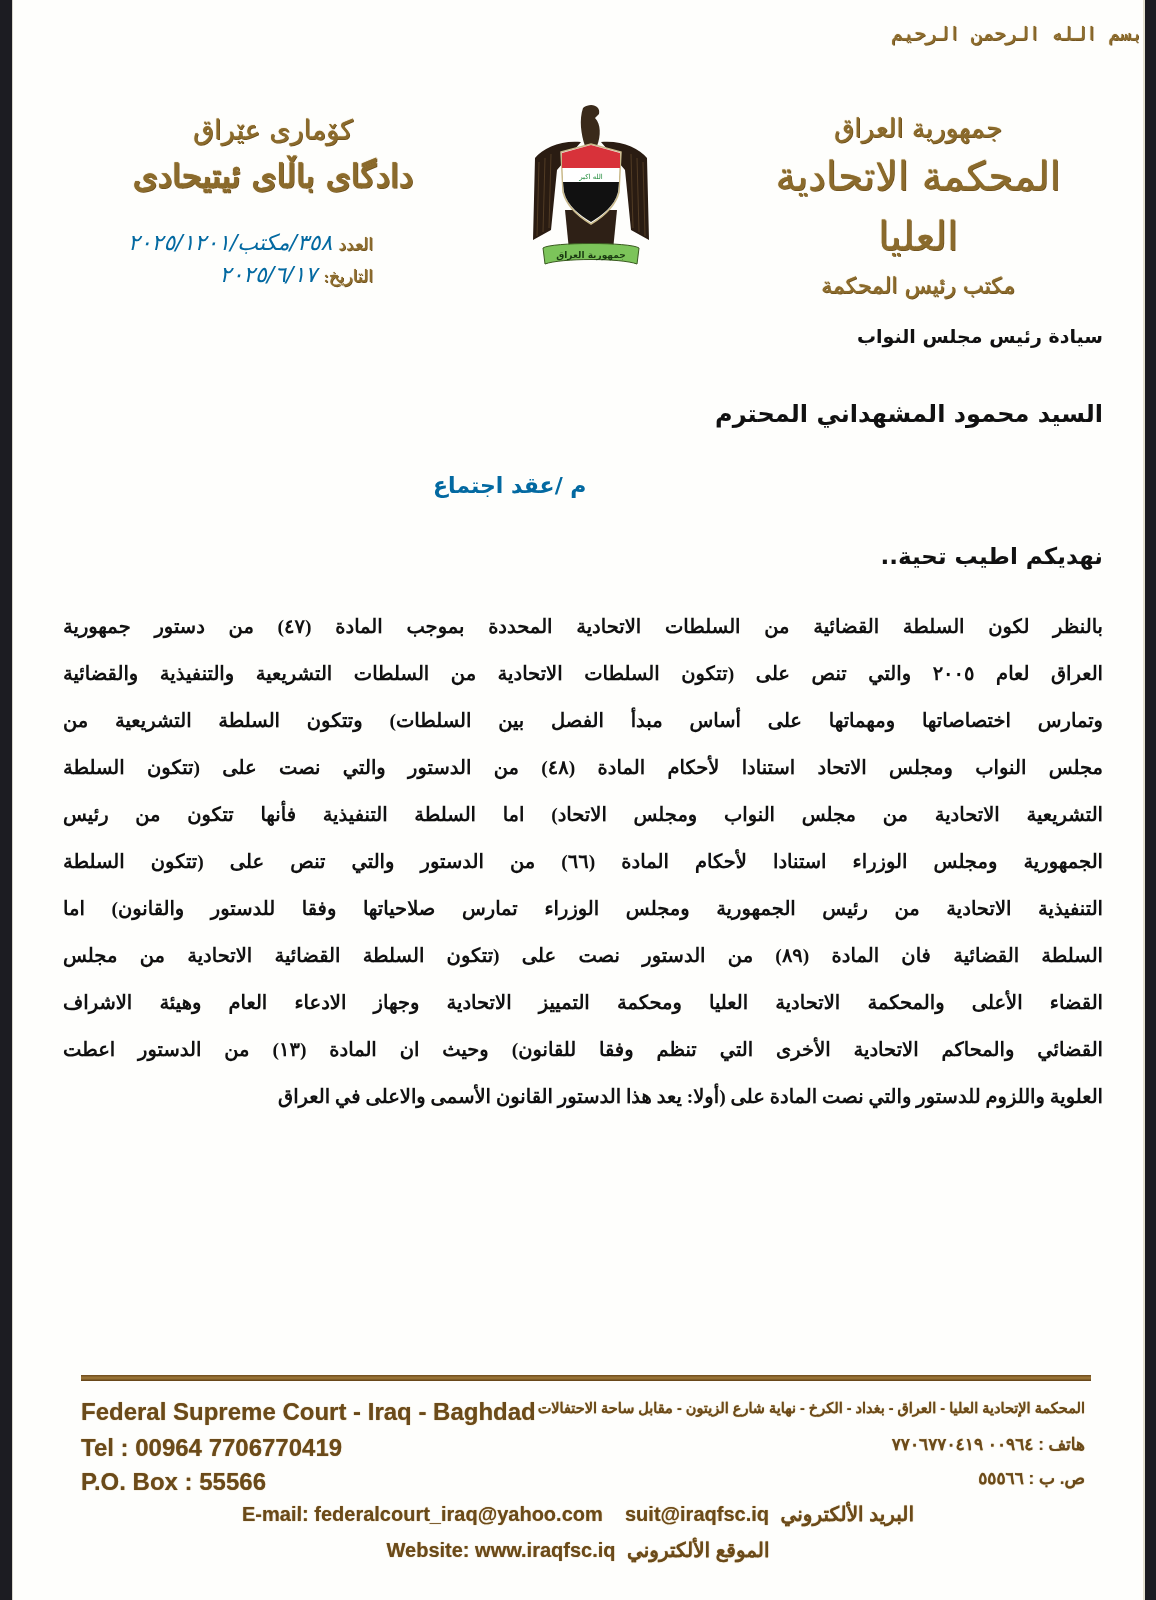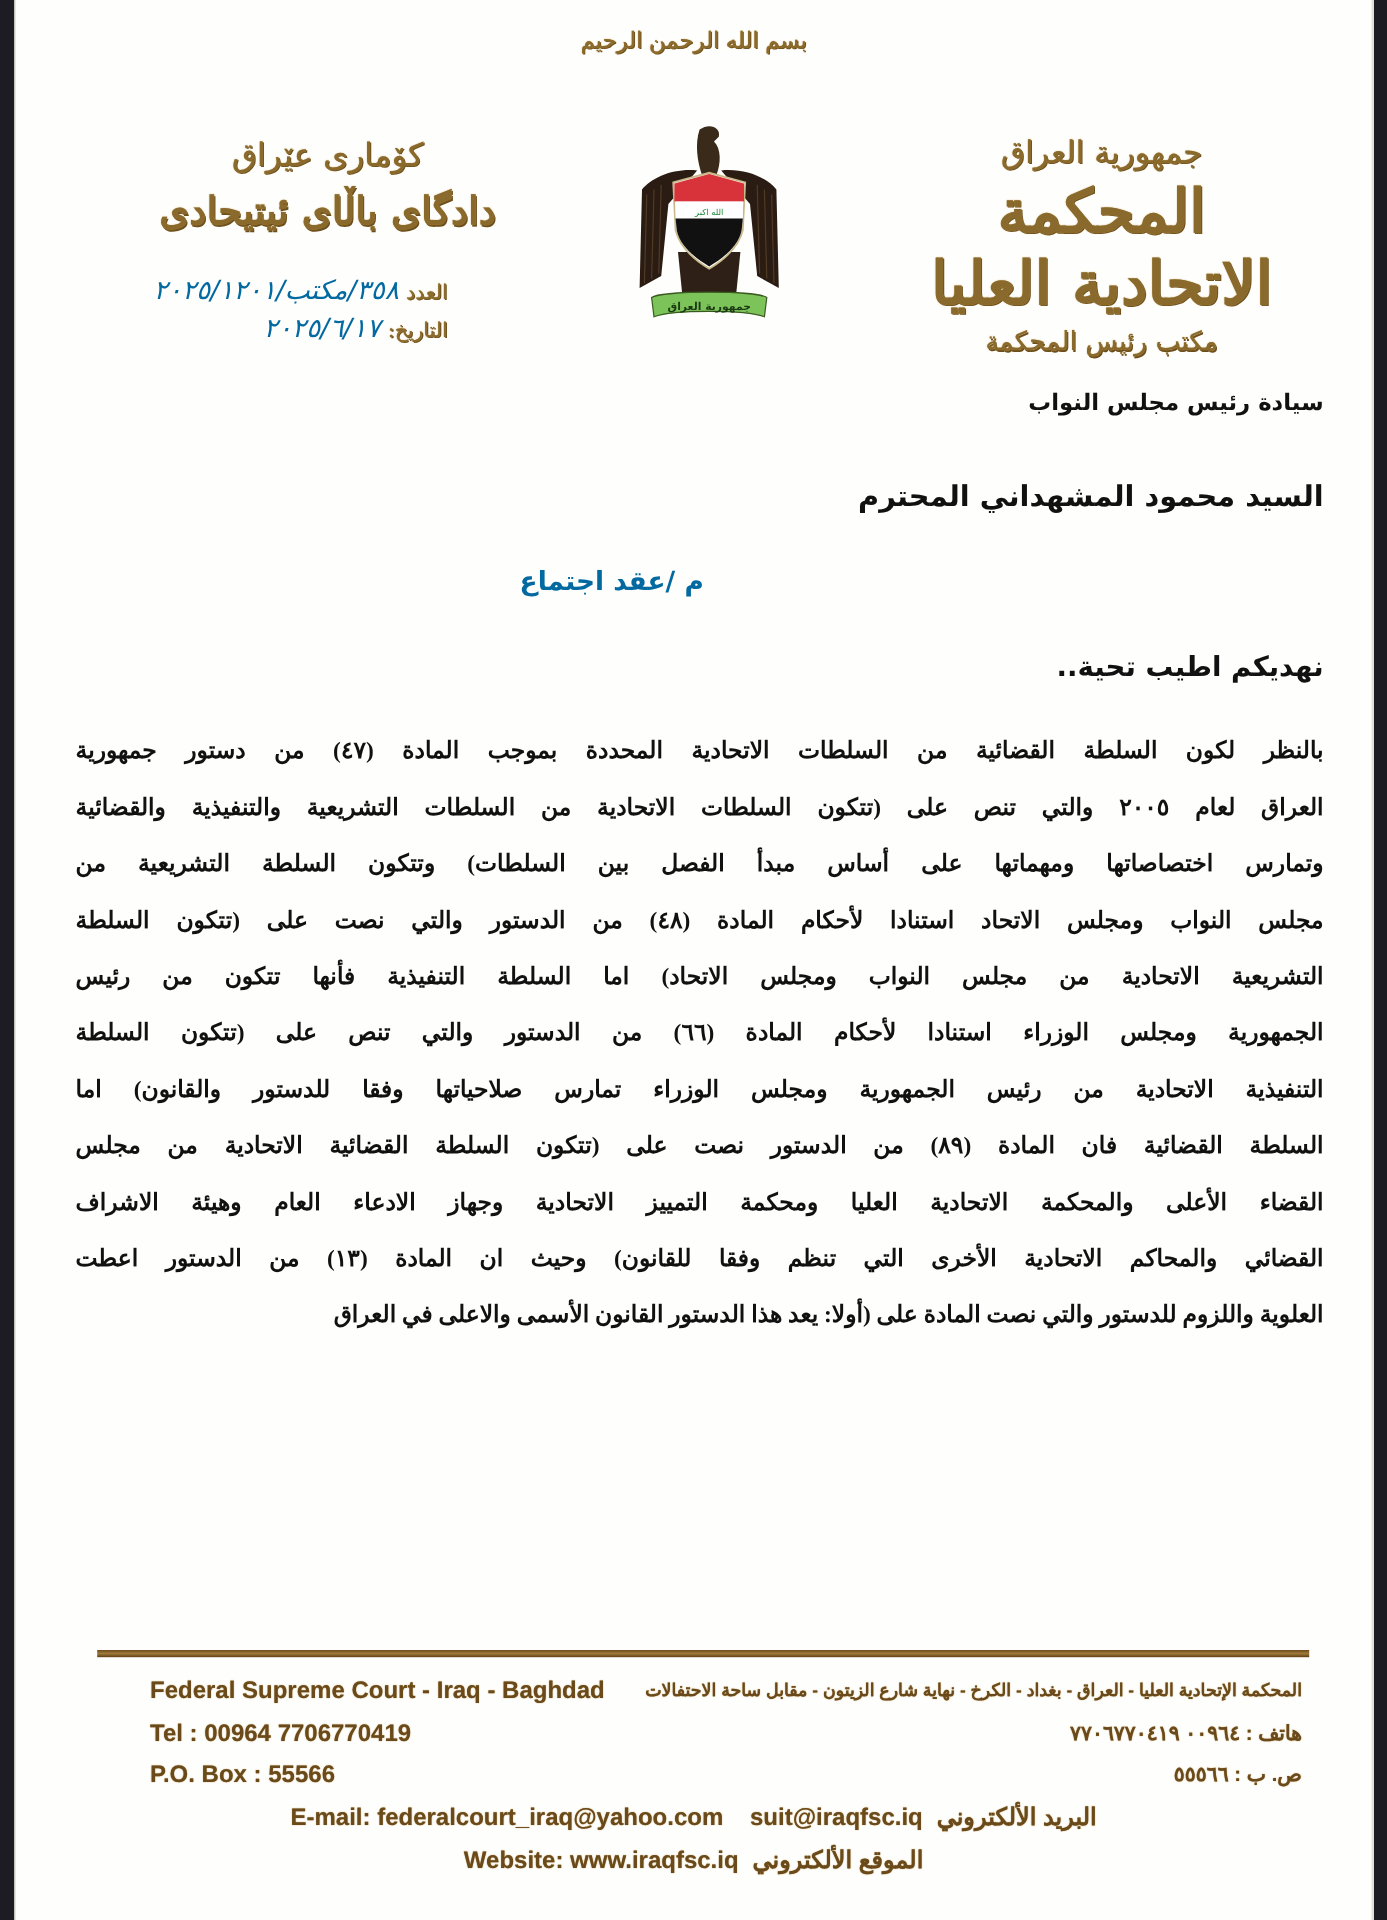--- a/index.html
+++ b/index.html
@@ -13,32 +13,31 @@
       background: #fefefc;
       border-left: 1px solid #d8d6cc;
       border-right: 2px solid #e4e0d0;
     }
     .gold {
       color: #8a6a2c;
       text-shadow: 0 0 1px #b38e44, 1px 1px 0 #6b4d1a;
     }
     .basmala {
       position: absolute; left: 0; right: 0; top: 22px;
-      text-align: center;
-      font-family: Liberation Sans, sans-serif;
+      font-family: Liberation Mono, monospace;
       font-size: 19px;
       direction: rtl;
     }
     .hdr-right {
       position: absolute; left: 740px; width: 330px; top: 110px;
       text-align: center; direction: rtl;
       font-family: "DejaVu Serif", serif;
     }
     .hdr-right .l1 { font-size: 26px; line-height: 36px; }
-    .hdr-right .l2 { font-size: 50px; line-height: 60px; font-weight: bold; letter-spacing: 1px; }
+    .hdr-right .l2 { font-size: 40px; line-height: 60px; font-weight: normal; letter-spacing: 1px; }
     .hdr-right .l3 { font-size: 22px; line-height: 40px; }
     .hdr-left {
       position: absolute; left: 95px; width: 330px; top: 110px;
       text-align: center; direction: rtl;
       font-family: "DejaVu Serif", serif;
     }
     .hdr-left .l1 { font-size: 27px; line-height: 40px; }
     .hdr-left .l2 { font-size: 32px; line-height: 52px; font-weight: bold; }
     .refblock {
       position: absolute; left: 30px; width: 330px; top: 230px;
@@ -74,21 +73,21 @@
     .pline.last { text-align-last: right; }
     .footer-rule {
       position: absolute; left: 68px; width: 1010px; top: 1375px; height: 6px;
       background: linear-gradient(180deg, #6d4a1c 0%, #a07a3a 50%, #5e3e14 100%);
     }
     .footer {
       font-family: "Liberation Sans", sans-serif; font-weight: bold;
       color: #6a4a1a;
       text-shadow: 0 0 1px #a88040;
     }
-    .f-en { position: absolute; left: 68px; font-size: 20px; margin-left: 44px; }
+    .f-en { position: absolute; left: 68px; font-size: 24px; }
     .f-ar { position: absolute; right: 58px; font-size: 17px; direction: rtl; }
     .f-center { position: absolute; left: 0; right: 0; text-align: center; font-size: 20px; }
     .f-center .ar { direction: rtl; unicode-bidi: isolate; margin-left: 6px; }
   </style>
 </head>
 <body>
 
 <div class="page">
 
   <div class="basmala gold">بسم الله الرحمن الرحيم</div>

